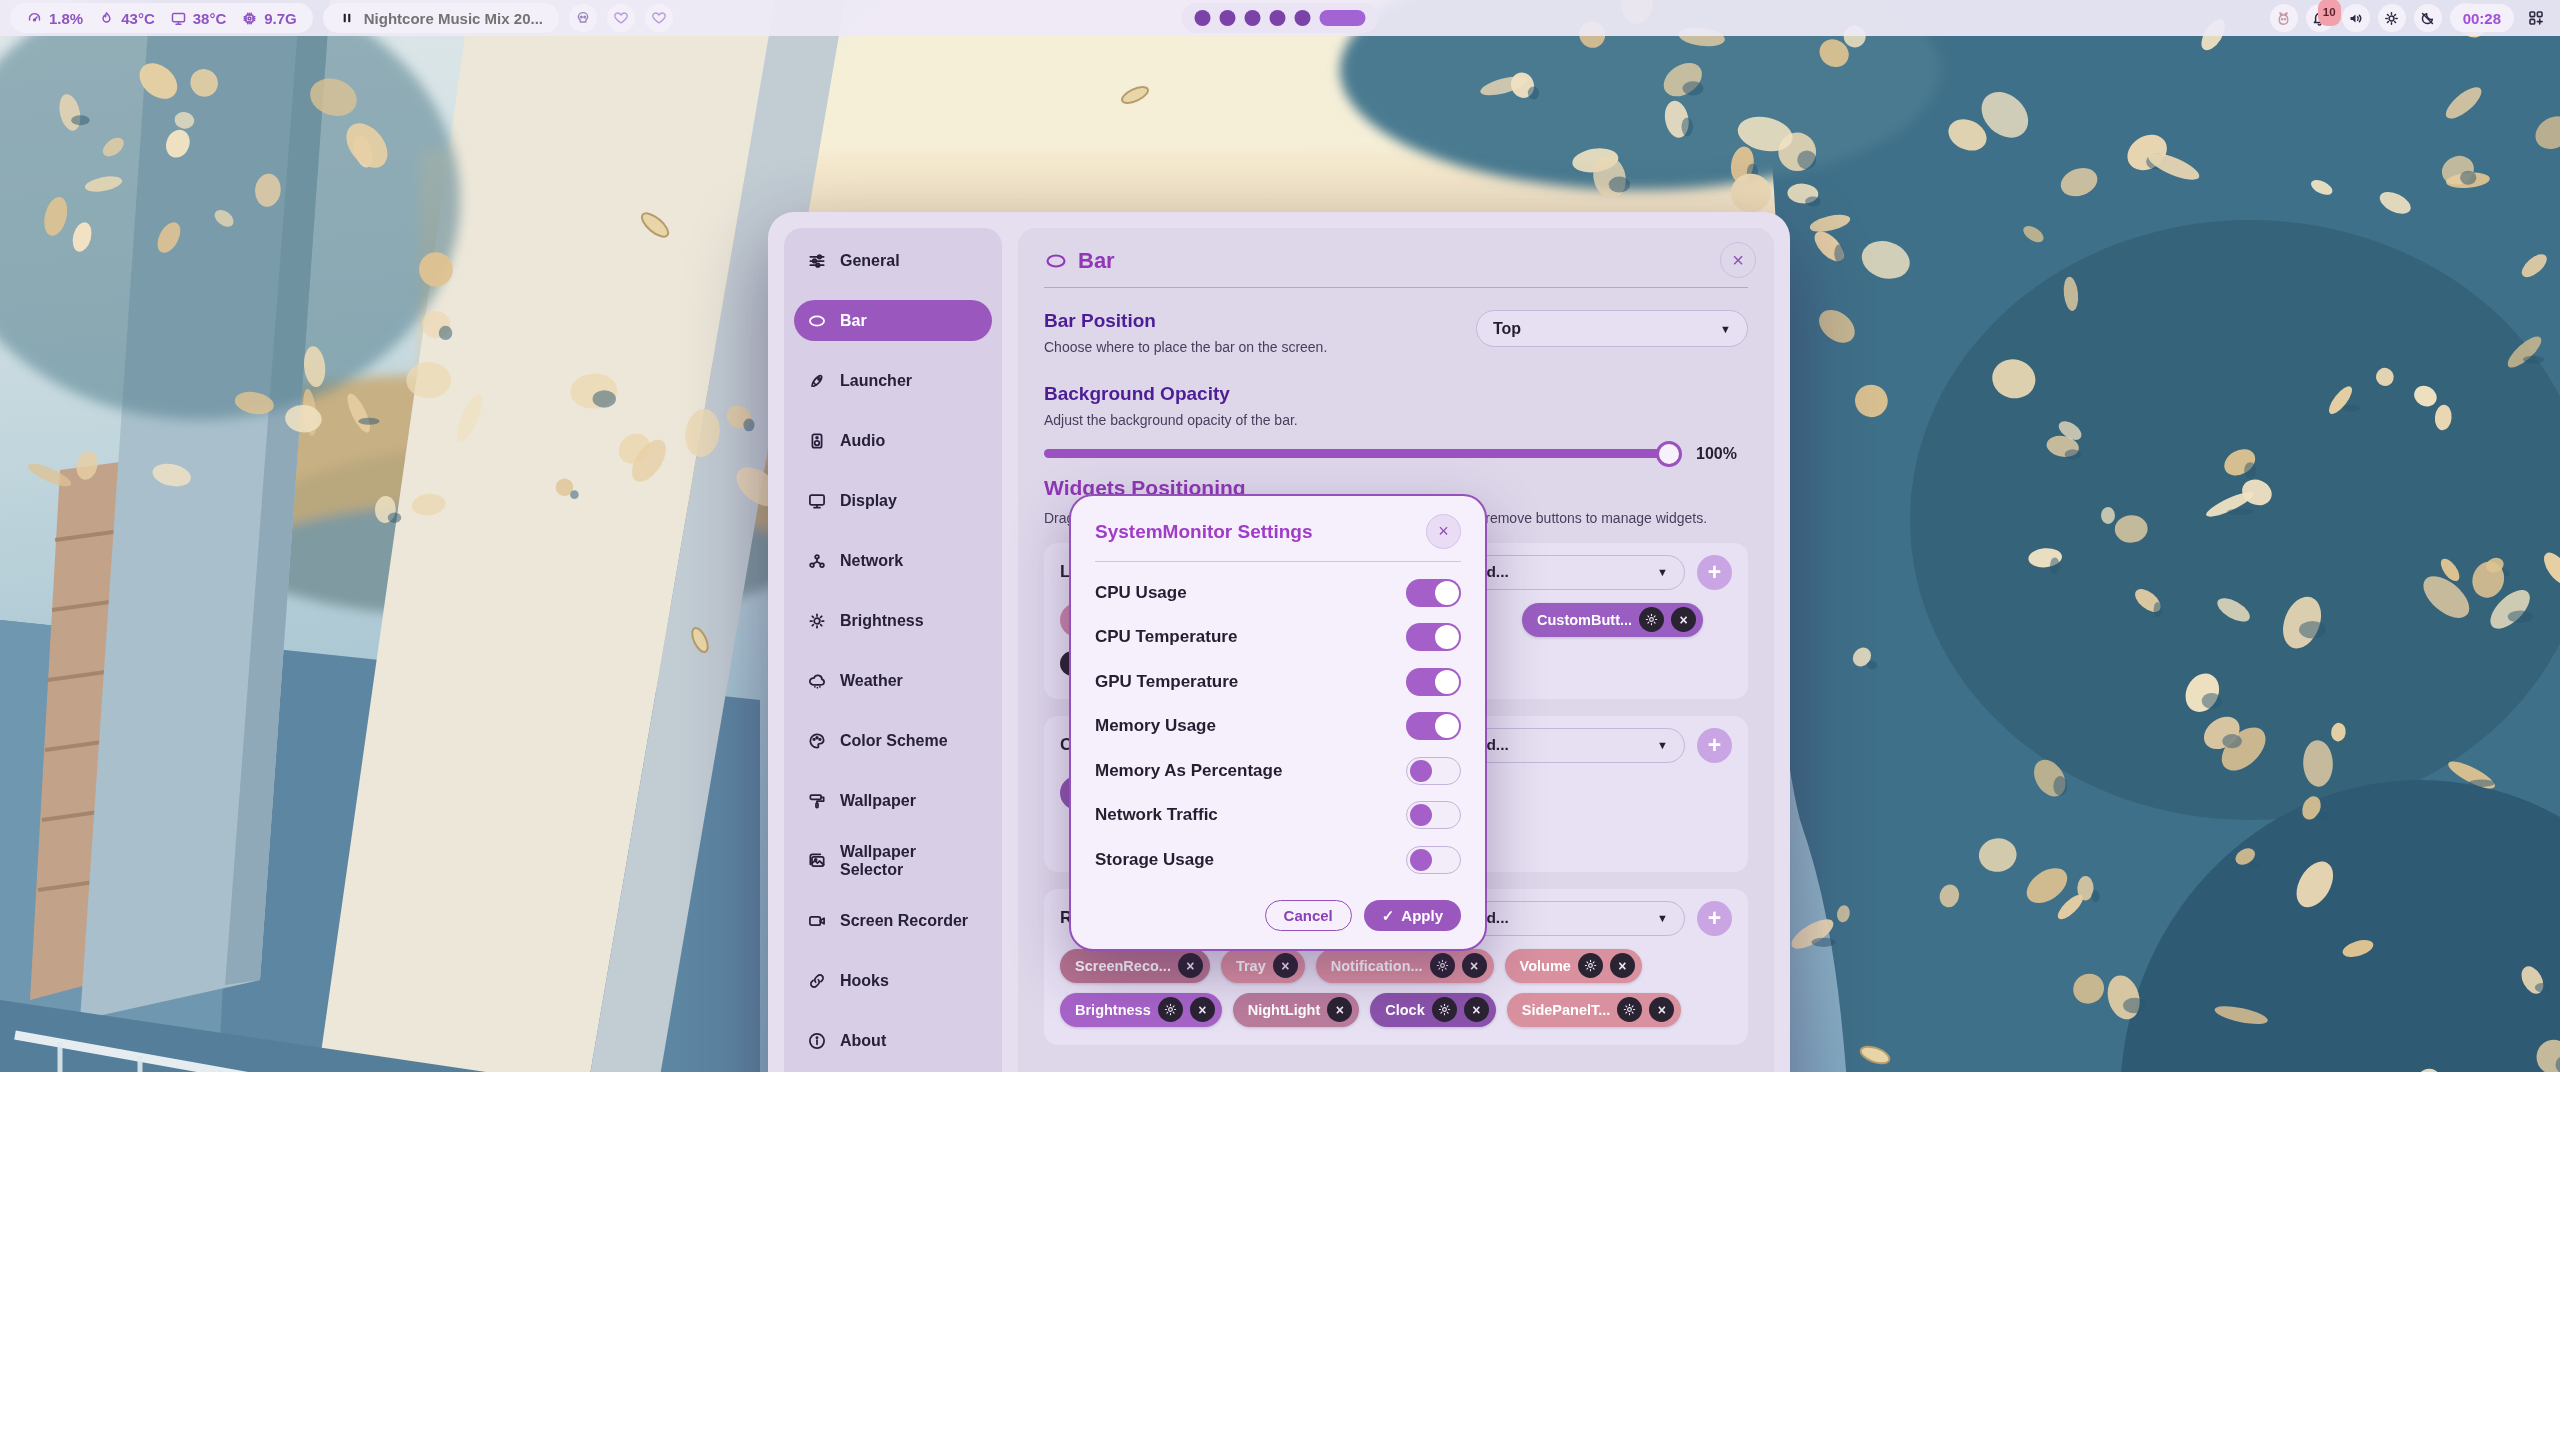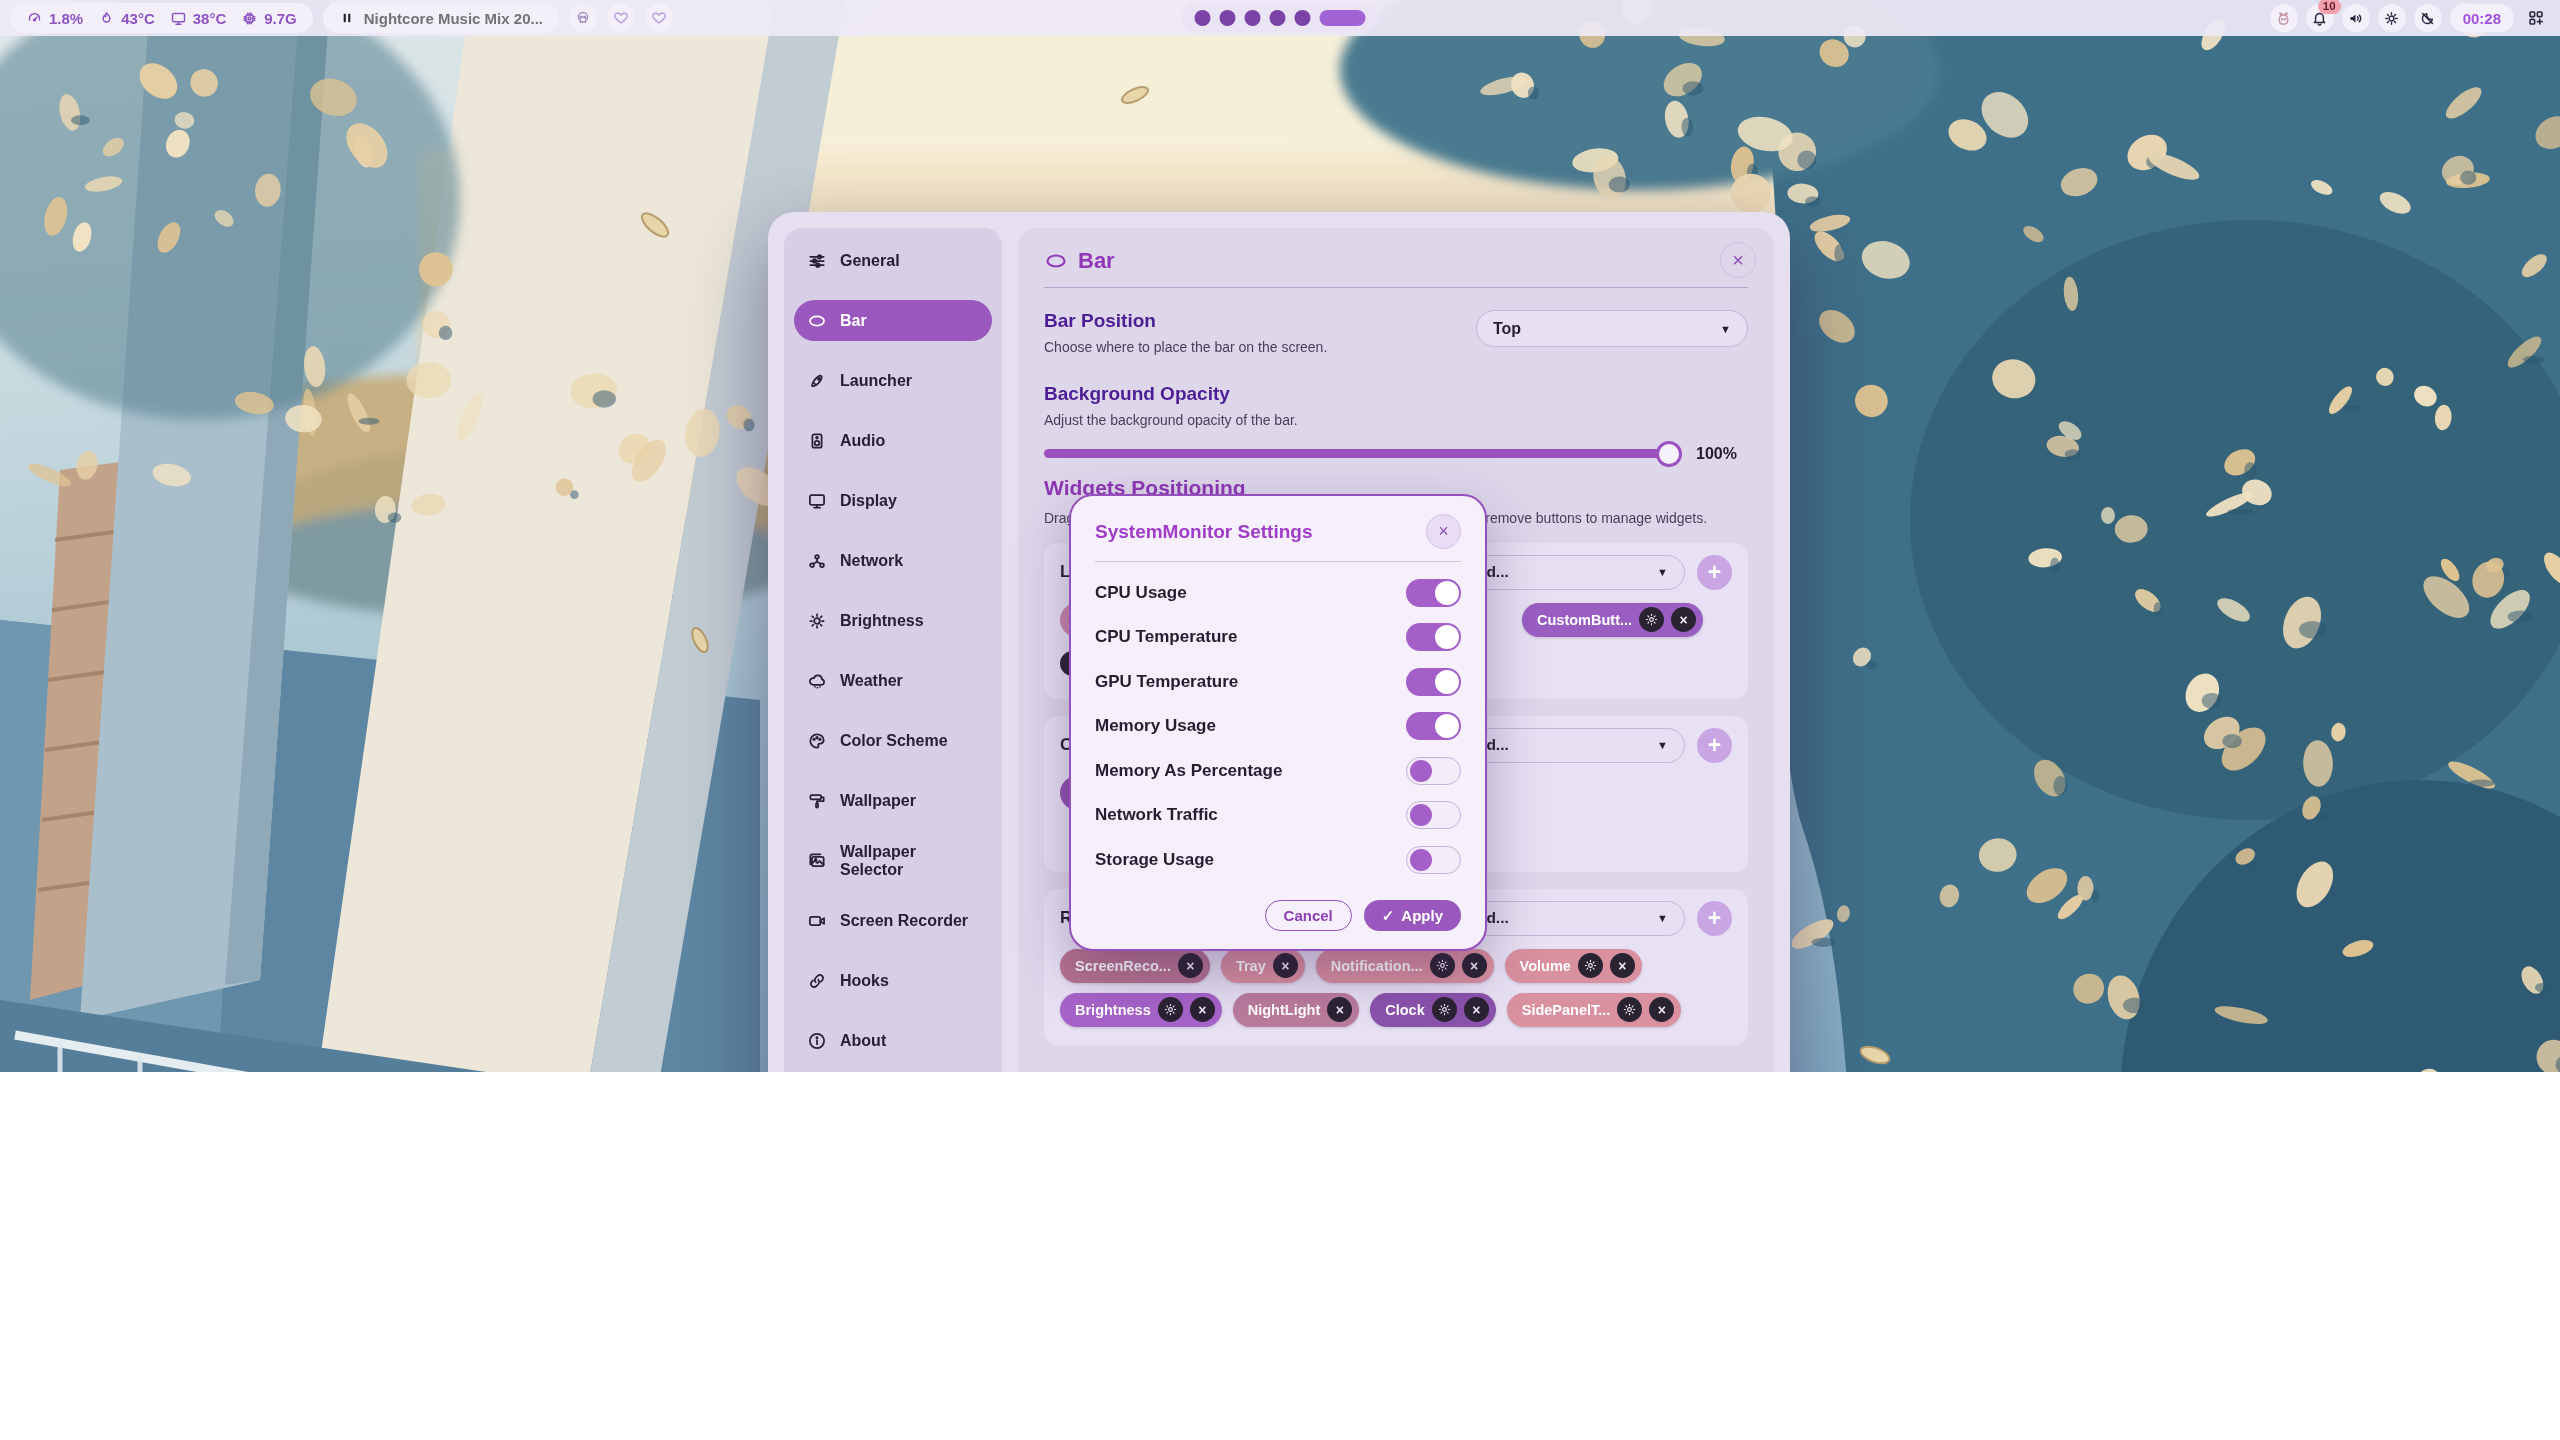--- a/index.html
+++ b/index.html
@@ -20,21 +20,21 @@
   .stat { display:flex; align-items:center; gap:6px; color:#8e54c2; font-weight:700; font-size:15px; }
   .stat .ic, .ic { display:inline-flex; }
   .ic svg { display:block; }
   .module.media { gap:9px; color:#737373; font-weight:700; font-size:15px; }
   .bar-circle { width:28px; height:28px; border-radius:50%; background:#f4f0fa; display:flex; align-items:center; justify-content:center; position:relative; }
   .workspaces { position:absolute; left:50%; top:3px; transform:translateX(-50%); height:30px;
     background:#eae4f4; border-radius:15px; display:flex; align-items:center; gap:9px; padding:0 13px; }
   .ws-dot { width:16px; height:16px; border-radius:8px; background:#7b42a8; }
   .ws-active { width:46px; height:16px; border-radius:8px; background:#a263d4; }
   .bar-right { margin-left:auto; display:flex; align-items:center; gap:8px; }
-  .badge { position:absolute; top:-5px; right:-7px; background:#f2a0ab; color:#5c1f2b; font-size:11.5px; font-weight:700; padding:1px 5px; border-radius:9px; line-height:13px; }
+  .badge { position:absolute; top:-5px; right:-7px; background:#f2a0ab; color:#5c1f2b; font-size:11.5px; font-weight:700; padding:7px 5px; border-radius:9px; line-height:13px; }
   .clock-pill { height:28px; border-radius:14px; background:#f4f0fa; display:flex; align-items:center; padding:0 13px; color:#a050d8; font-weight:700; font-size:15px; }
 
   
   .settings-window { position:absolute; left:768px; top:212px; width:1022px; height:1063px; z-index:10;
     background:#e5dff0; border-radius:26px; box-shadow:0 30px 80px rgba(45,25,70,.45); padding:16px; display:flex; gap:16px; }
   .sidebar { width:218px; background:#d8cfe6; border-radius:18px; padding:12px 10px; display:flex; flex-direction:column; gap:19px; flex:none; }
   .side-item { height:41px; border-radius:21px; display:flex; align-items:center; gap:13px; padding:0 13px; color:#27203a; font-weight:700; font-size:16px; cursor:pointer; }
   .side-item .ic { color:#27203a; }
   .side-item.active { background:#9a57bd; color:#fff; }
   .side-item.active .ic { color:#fff; }

